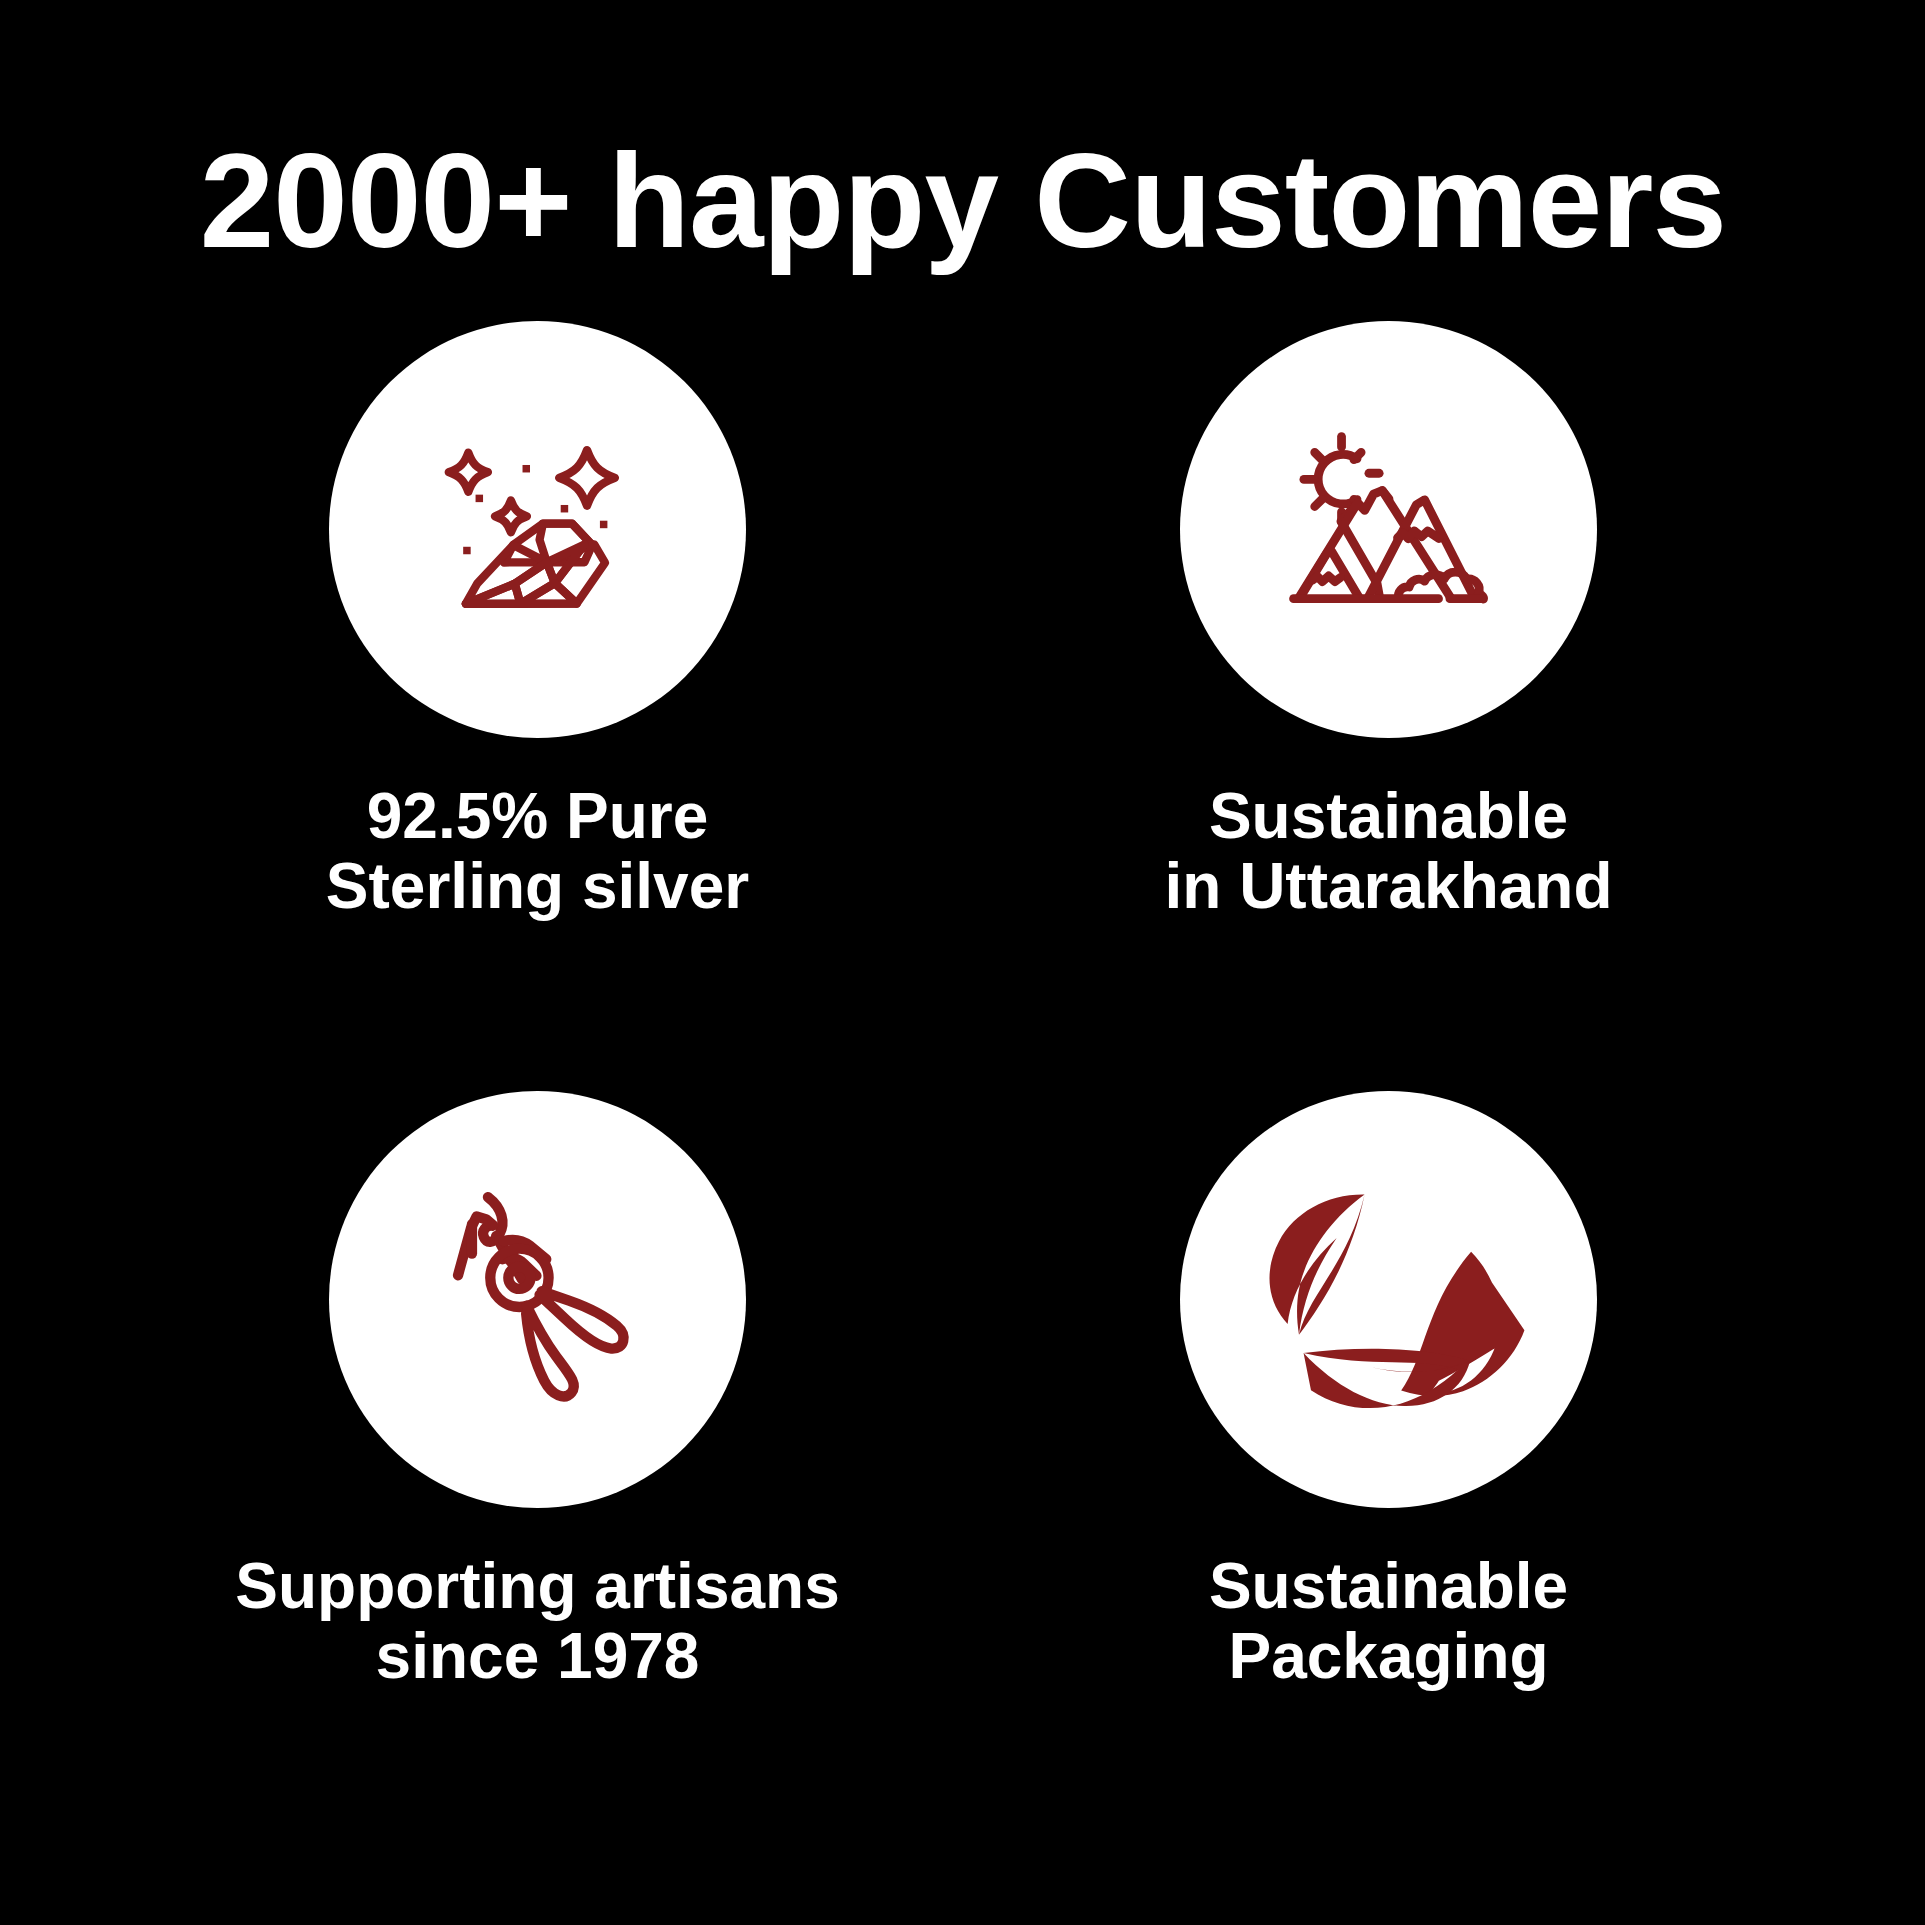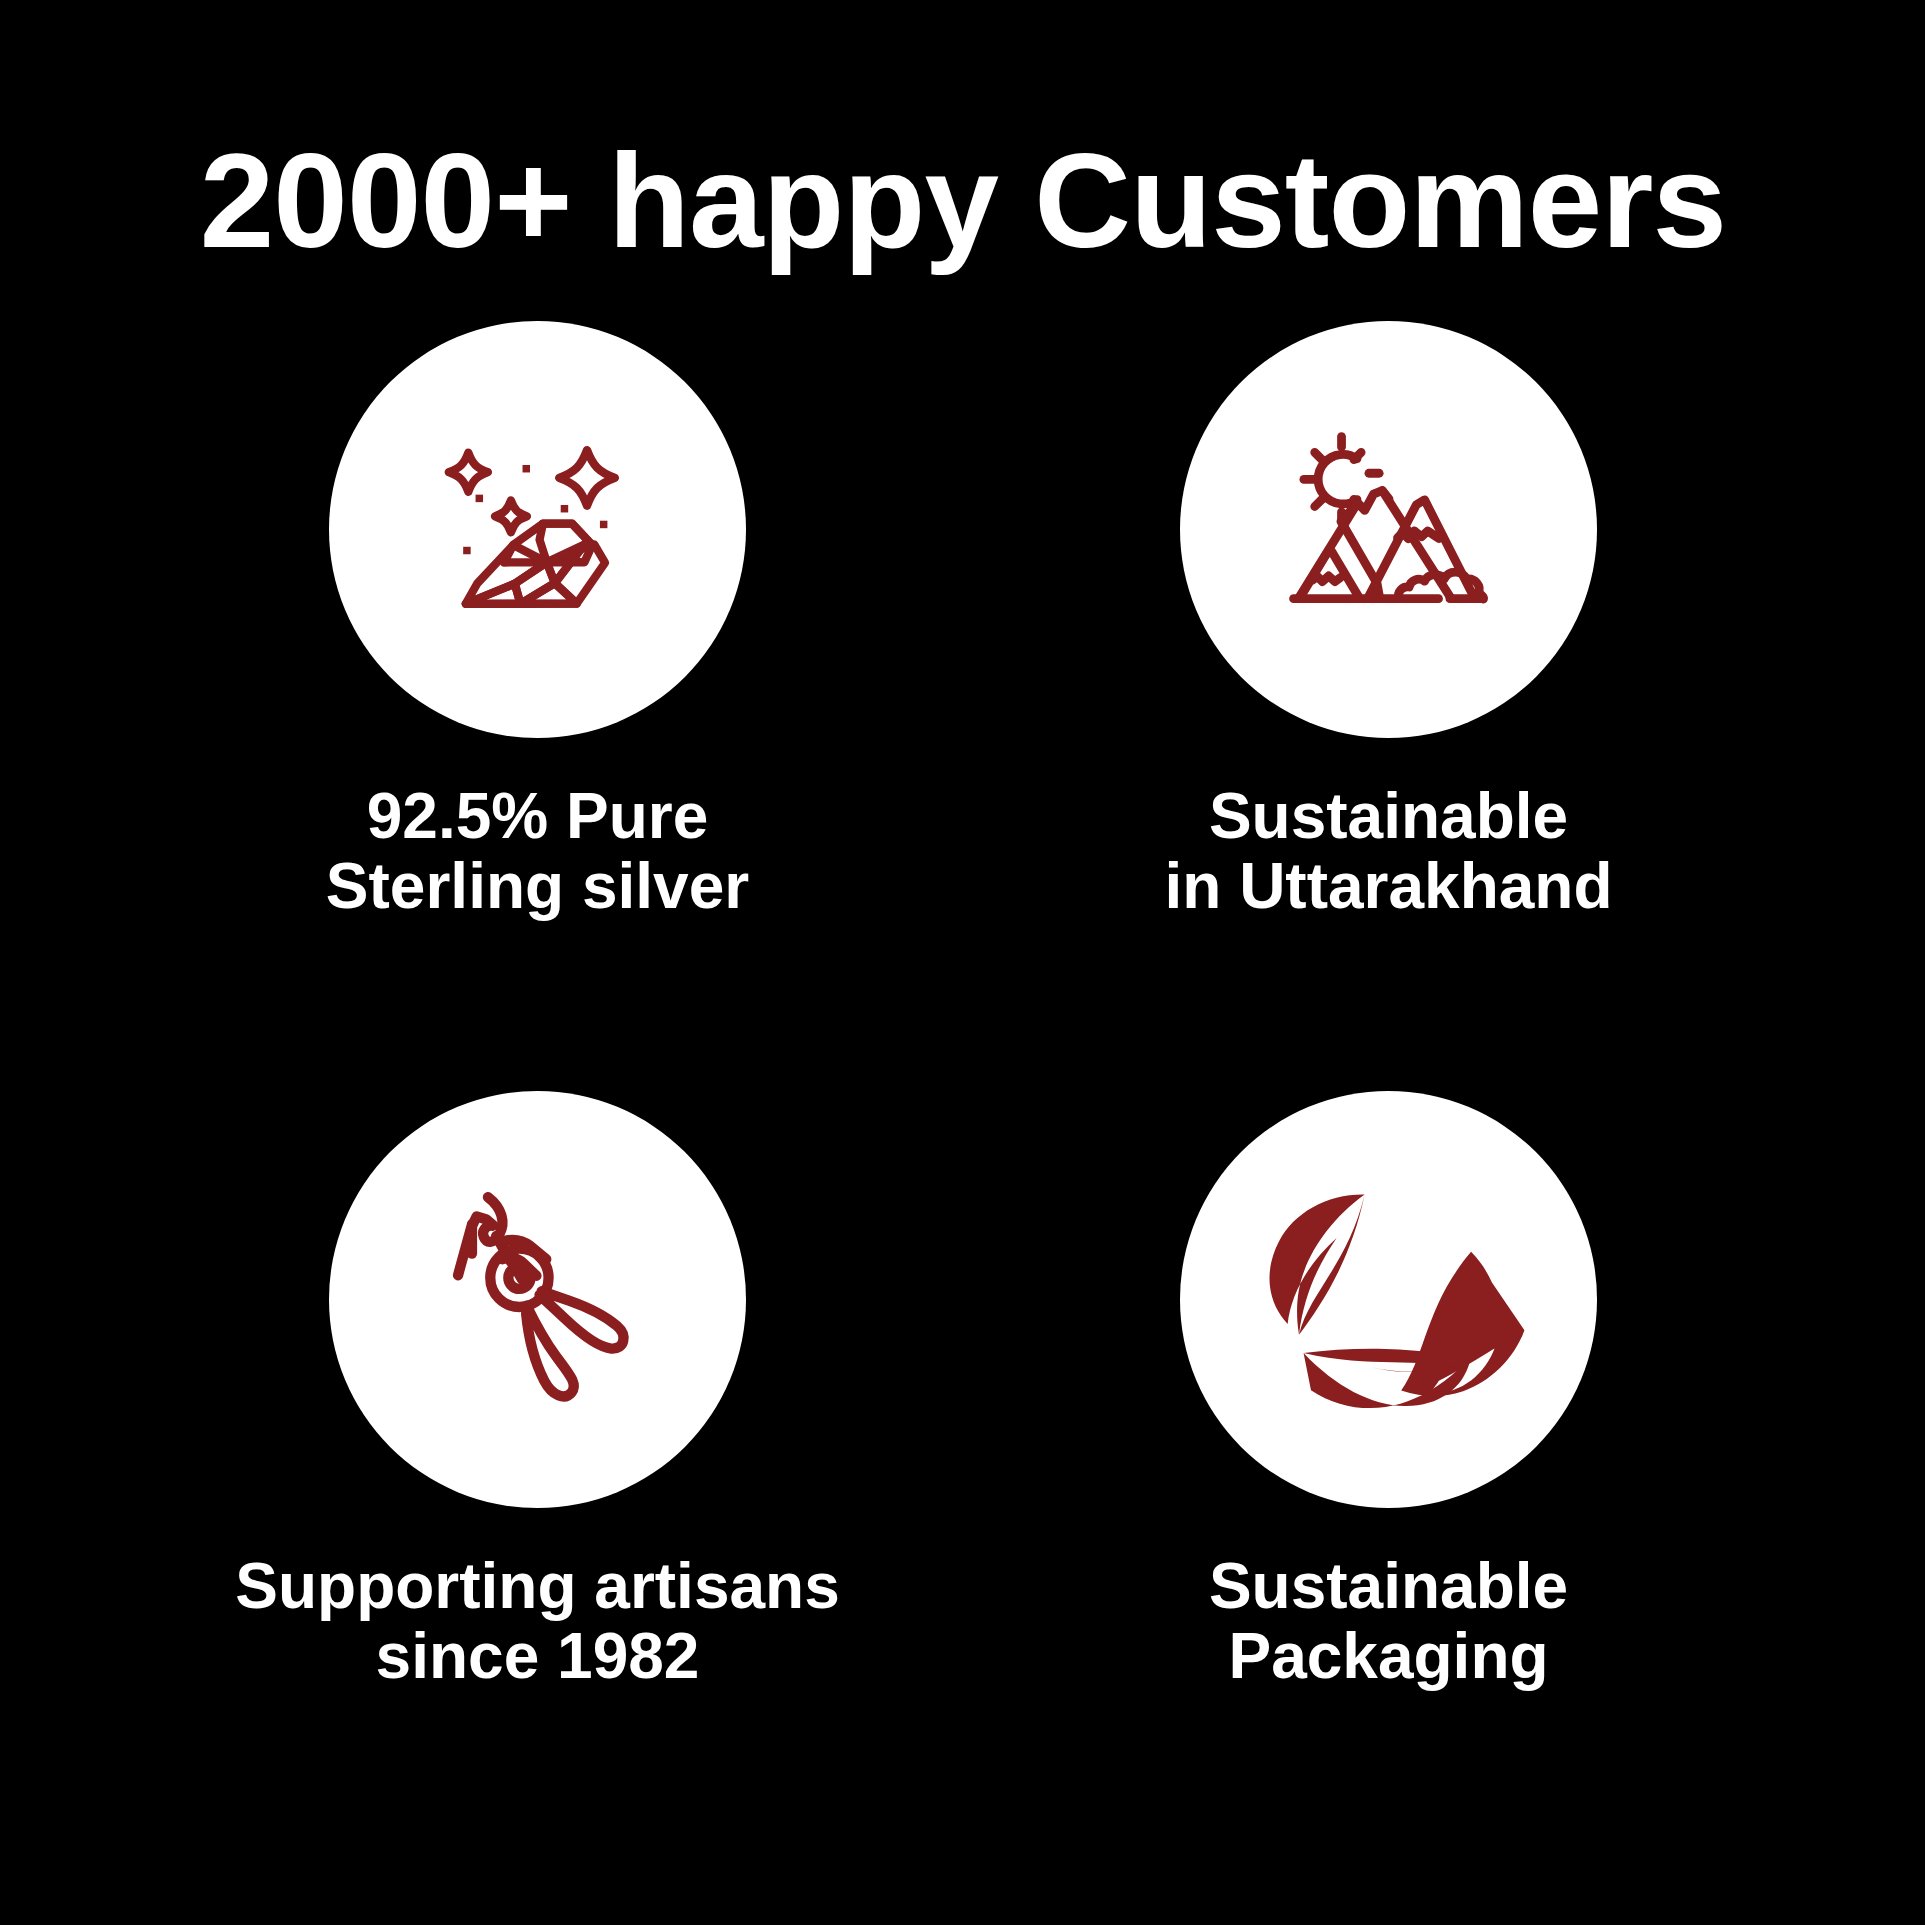--- a/index.html
+++ b/index.html
@@ -187,21 +187,21 @@
 
           <circle cx="42.8" cy="41.8" r="11.3"></circle>
           <circle cx="42.8" cy="41.8" r="4.3"></circle>
 
           <path d="M51.4 47.0 L62.0 50.6 C70.0 53.4 76.6 57.0 80.6 60.4 C84.8 64.0 83.6 69.6 78.4 69.2 C73.8 68.8 67.8 64.6 60.4 57.6 L50.6 48.4"></path>
 
           <path d="M45.6 52.6 C49.0 59.6 53.2 67.0 57.0 72.2 C62.2 79.2 65.6 83.0 63.0 86.2 C60.4 89.4 55.4 87.4 52.4 81.6 C49.0 75.0 46.4 66.0 45.4 55.6"></path>
         </svg>
       </div>
       <div class="feature-caption">Supporting artisans
-since 1982</div>
+since 1978</div>
     </div>
 
     <div class="feature-cell row-two">
       <div class="icon-badge leaf-badge">
         <svg viewBox="0 0 100 100">
           <g fill="#8B1E1E">
 
             <path d="M41.6 13.2 C36.0 37.4 22.0 47.8 18.6 62.4 C17.2 53.8 18.0 46.4 20.4 40.0 C24.0 30.4 31.4 20.6 41.6 13.2 Z
                      M41.6 13.2 C28.6 13.0 17.0 19.4 11.6 29.6 C6.2 39.8 7.4 51.0 14.6 58.6 C15.8 47.6 22.4 36.8 31.8 28.4
                      C25.2 38.0 20.2 48.8 18.6 62.4 C26.4 52.0 37.0 36.0 41.6 13.2 Z"></path>

